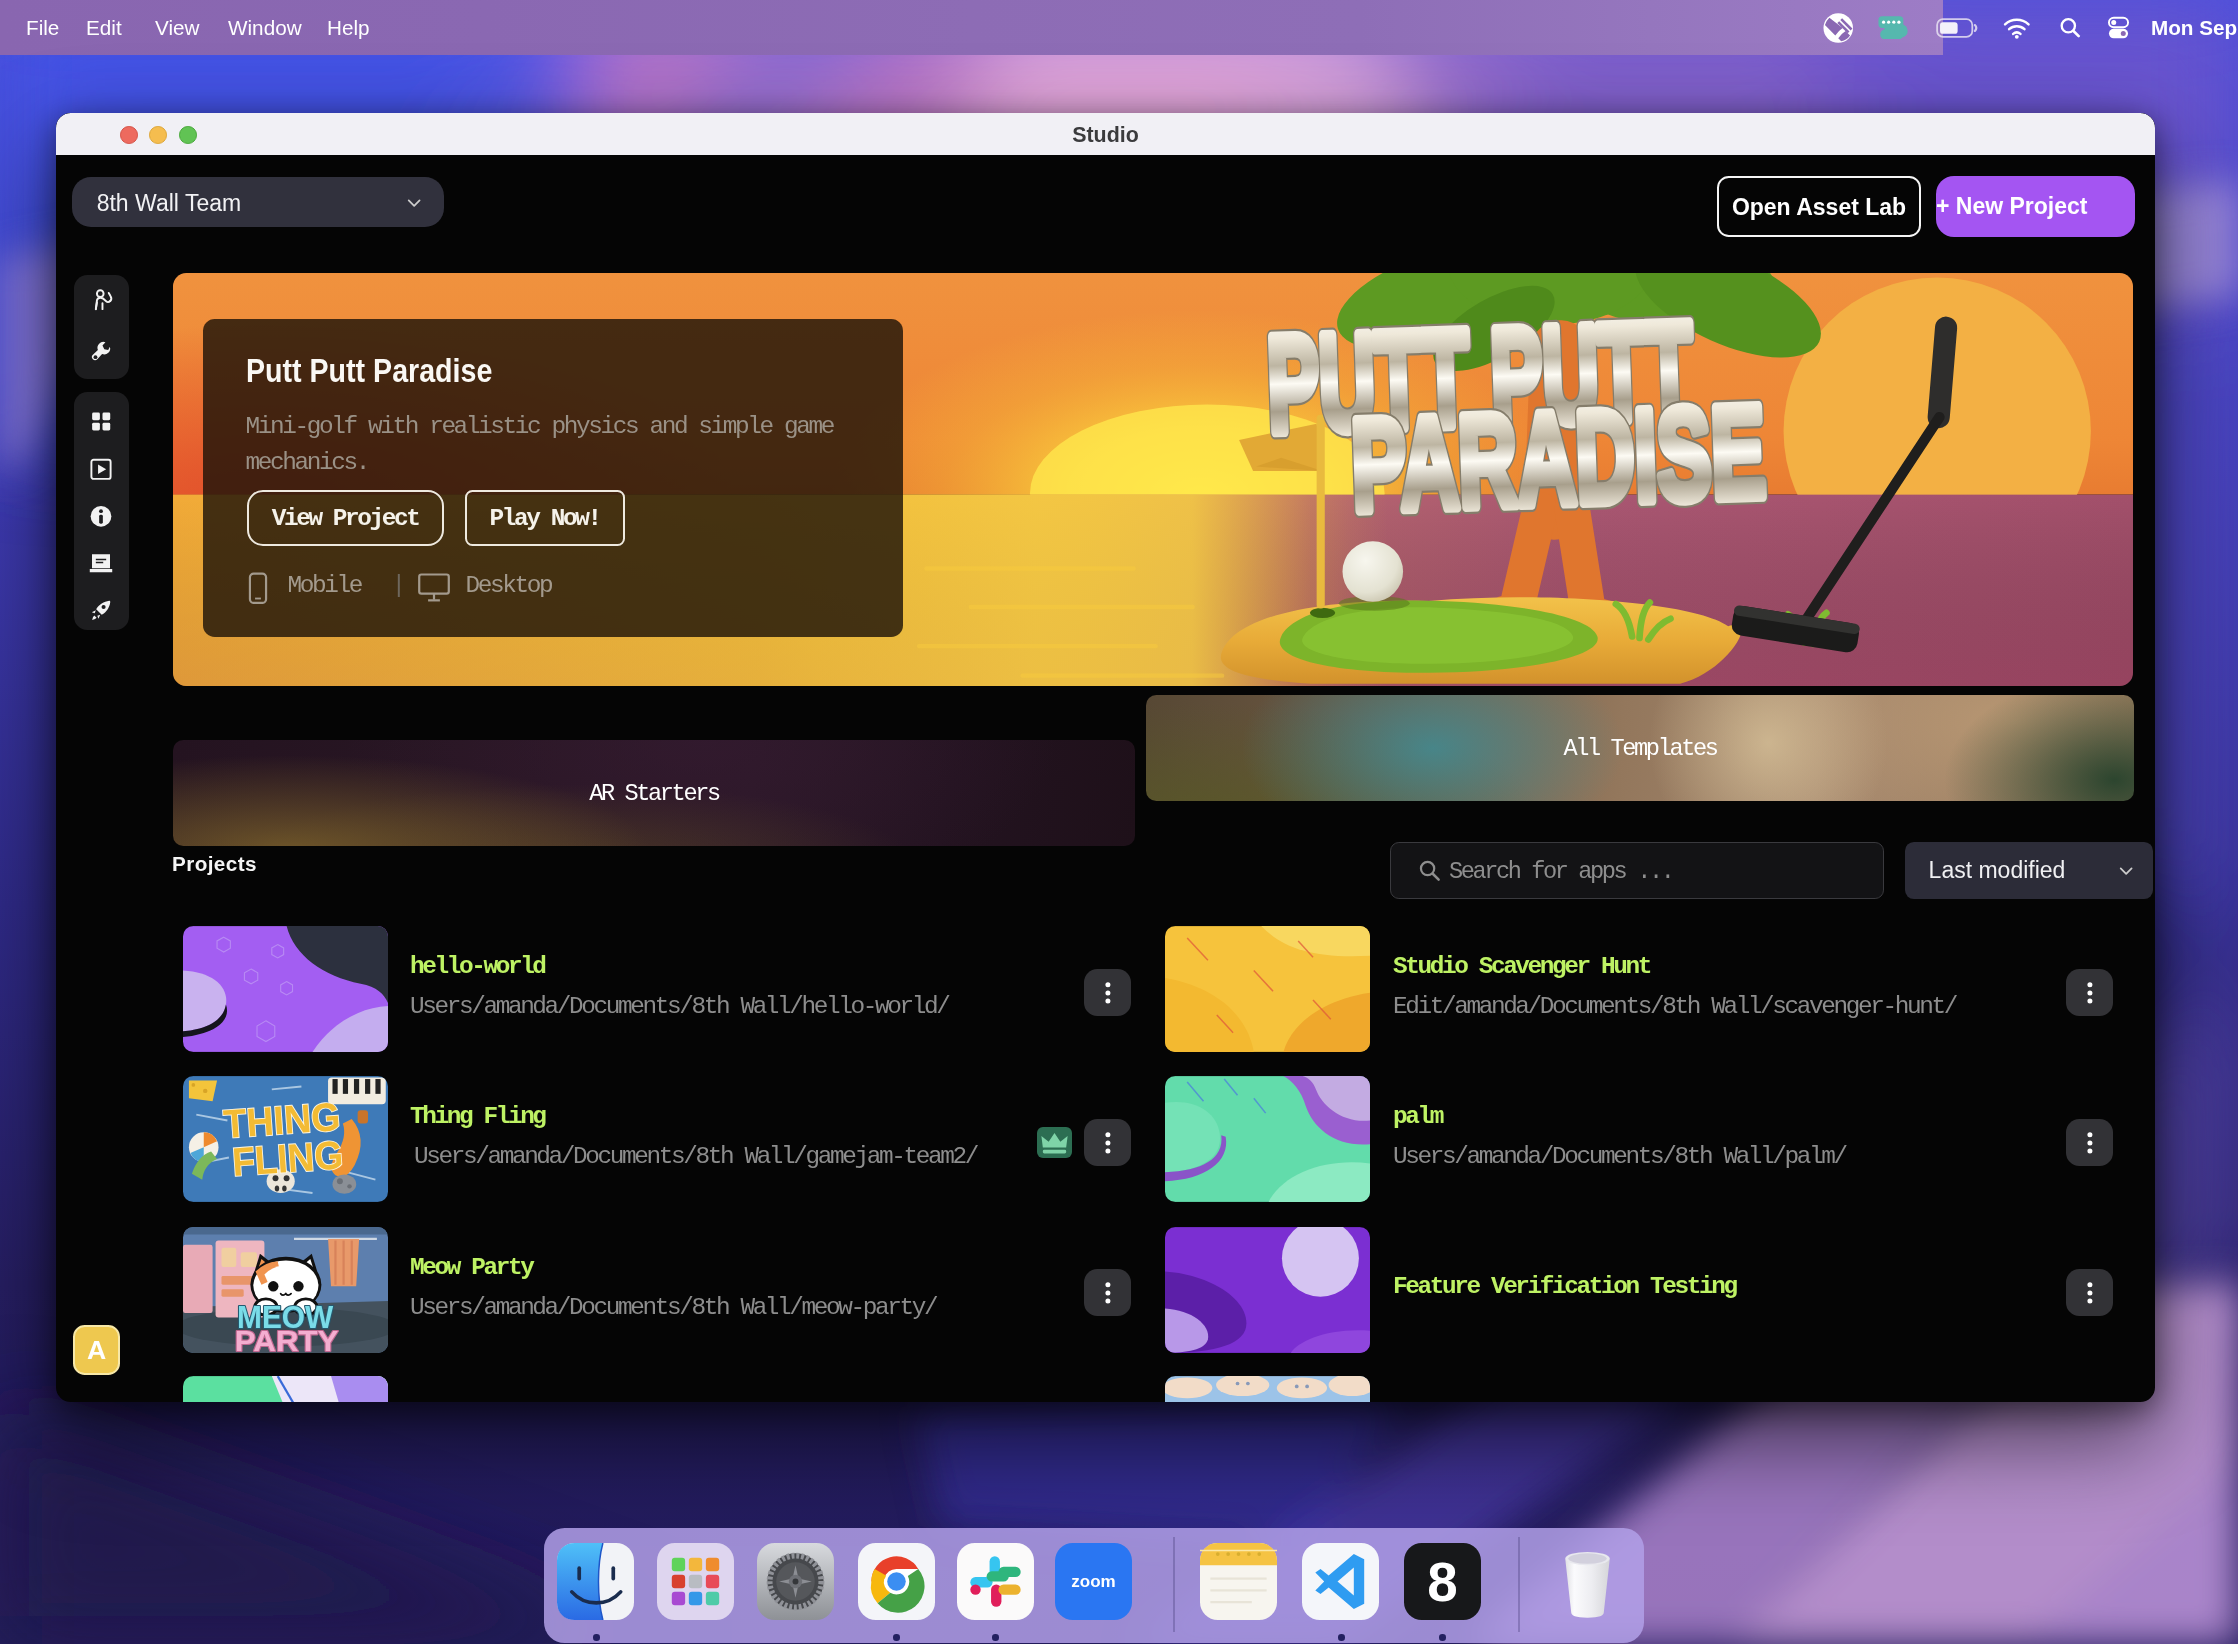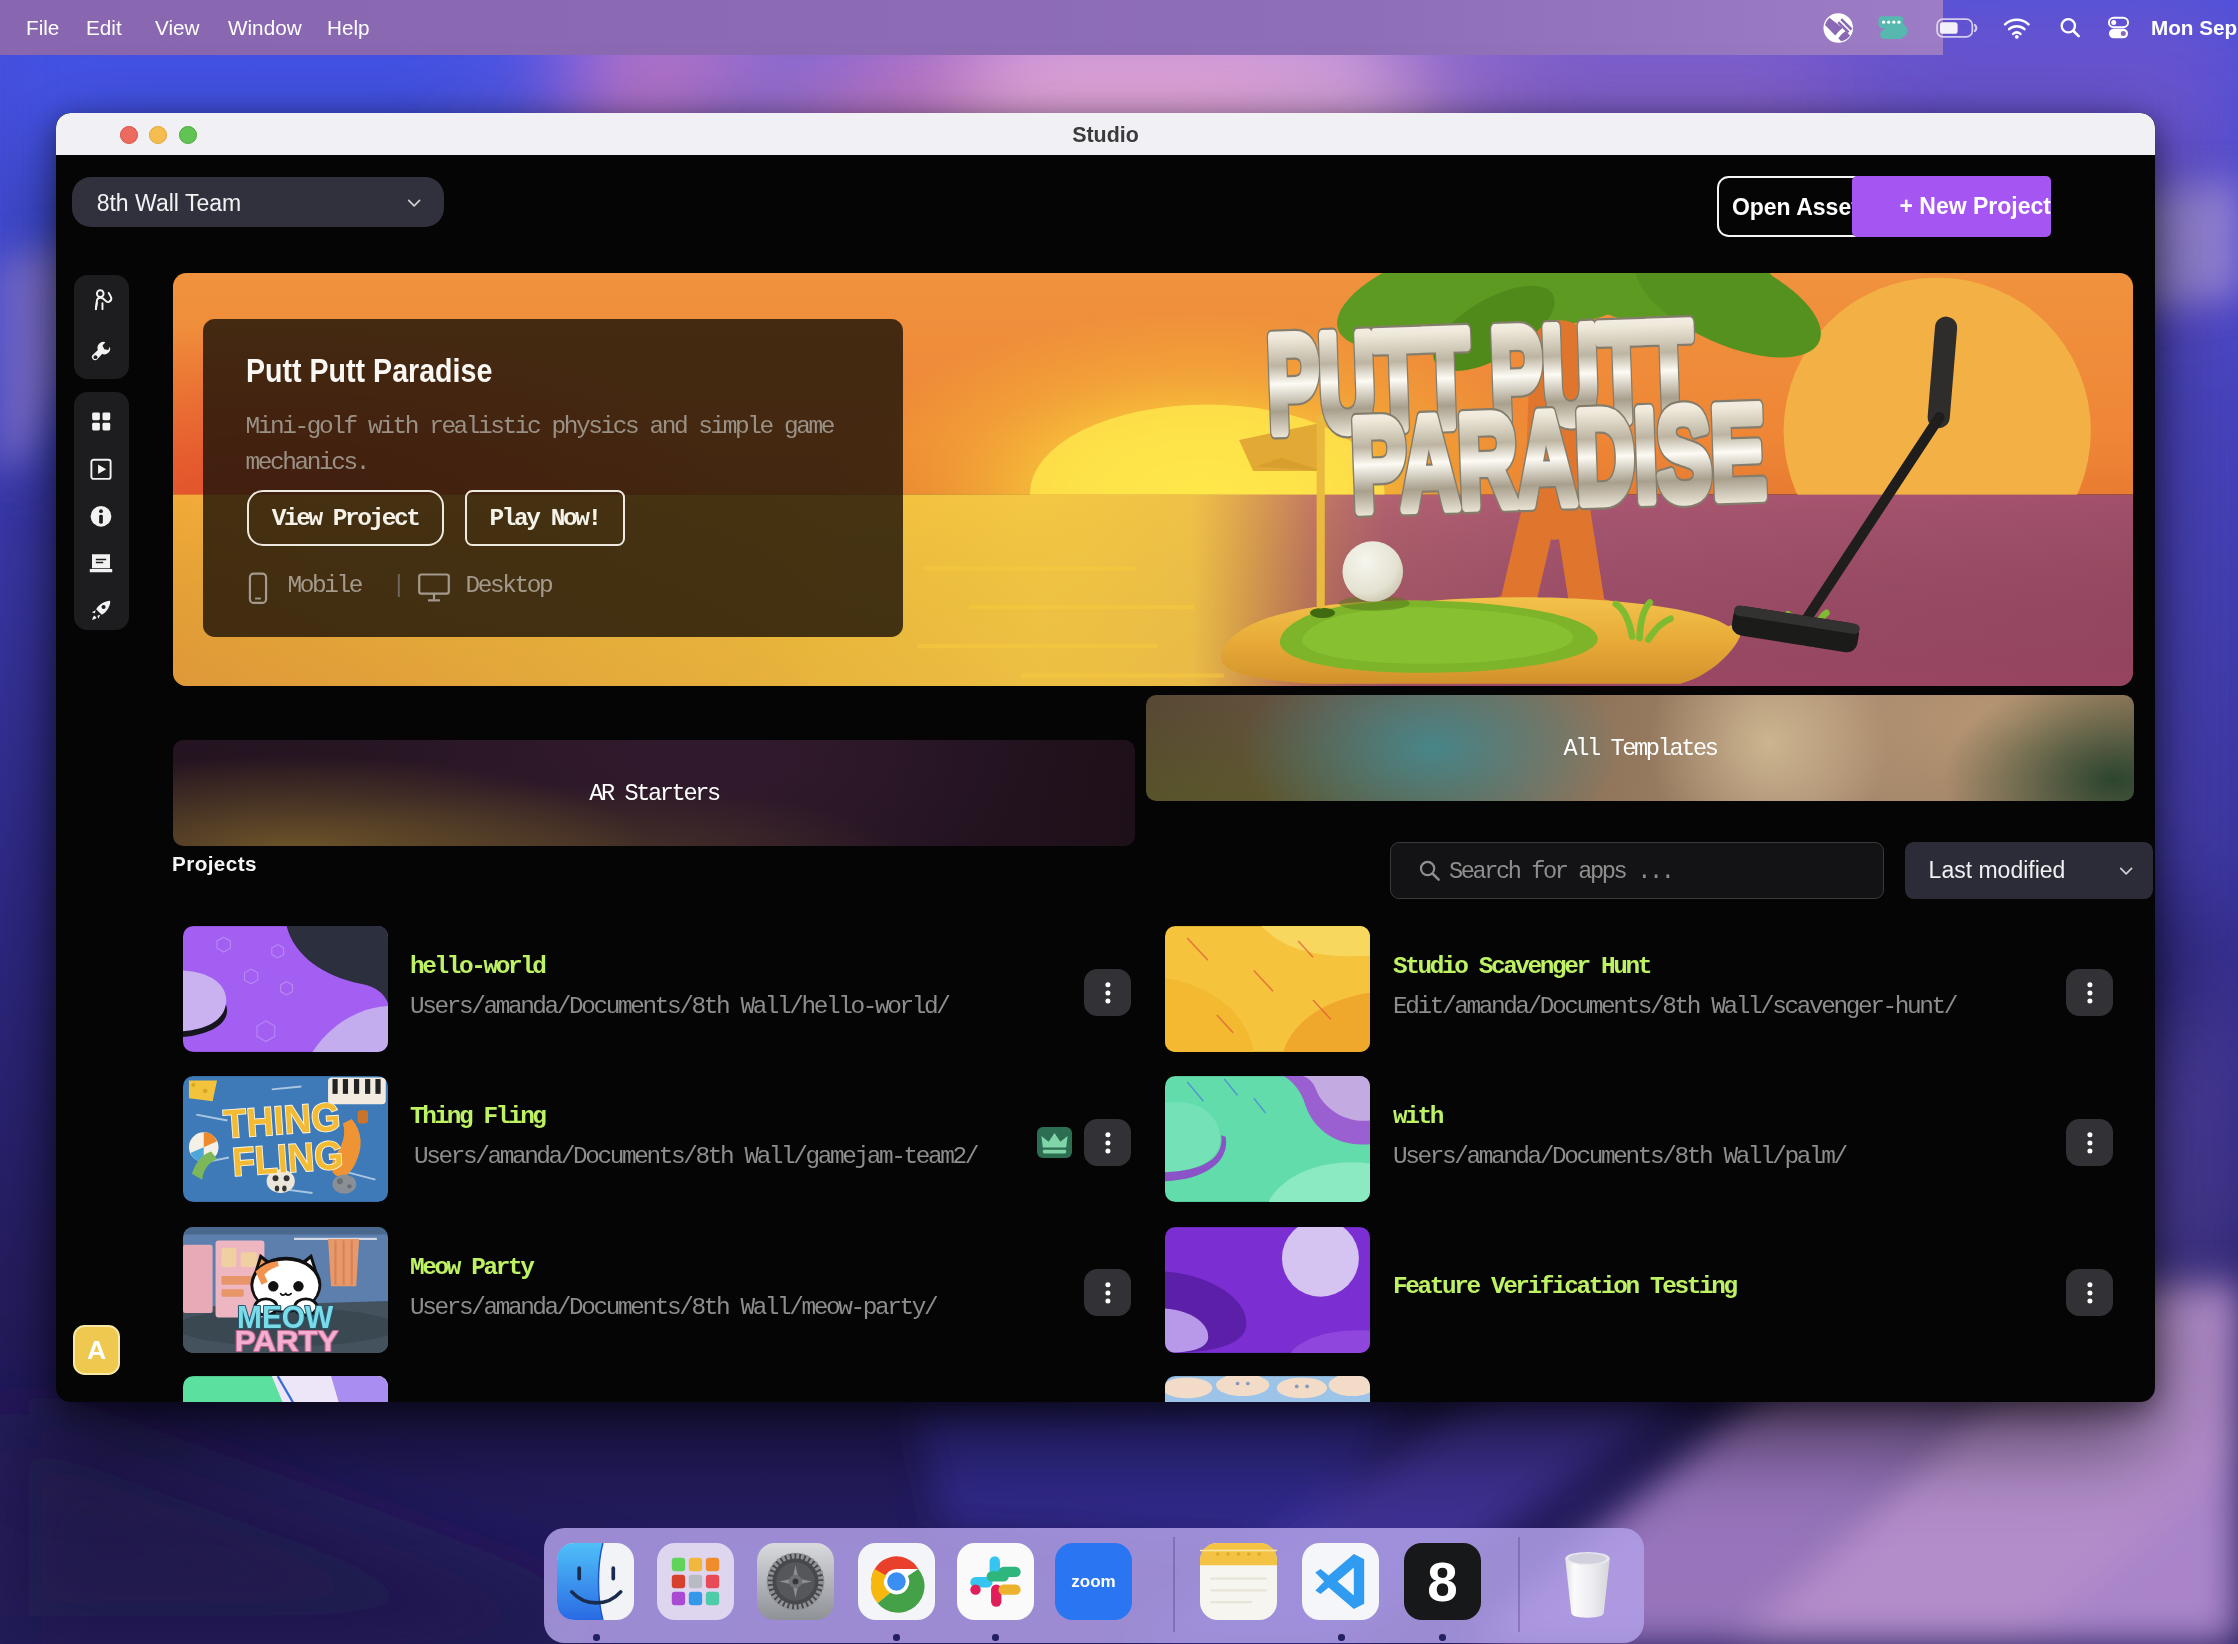--- a/index.html
+++ b/index.html
@@ -23,22 +23,22 @@
   #wtitle { position:absolute; top:0; left:0; width:100%; height:42px; line-height:44px; text-align:center;
     font-weight:bold; font-size:21.4px; color:#3b3b3d; }
 
   
   #teamdd { position:absolute; left:16.3px; top:64px; width:372px; height:50px; background:#31313d; border-radius:19px;
     color:#f2f2f4; font-size:23px; }
   #teamdd span { position:absolute; left:24.4px; top:12.6px; }
   .chev { width:16.3px; height:16.3px; }
   #openlab { position:absolute; left:1661px; top:63px; width:204px; height:61px; border:2.2px solid #f5f5f5; border-radius:11.8px;
     color:#fff; font-weight:bold; font-size:23px; text-align:center; line-height:58px; }
-  #newproj { position:absolute; left:1796px; top:63px; width:199px; height:61px; background:#a455f2; border-radius:5px;
-    color:#fff; font-weight:bold; font-size:23px; text-align:right; line-height:61px; }
+  #newproj { position:absolute; left:1880px; top:63px; width:199px; height:61px; background:#a455f2; border-radius:18px;
+    color:#fff; font-weight:bold; font-size:23px; text-align:left; line-height:61px; }
 
   
   .rail { position:absolute; left:17.7px; width:55px; background:#1d1d1f; border-radius:13.3px; }
   #rail1 { top:162px; height:104px; }
   #rail2 { top:279px; height:238px; }
   .ric { position:absolute; left:50%; transform:translateX(-50%); width:26.6px; height:26.6px; }
 
   
   #hero { position:absolute; left:117px; top:160px; width:1960px; height:413px; border-radius:13.3px; overflow:hidden; }
   #herocard { position:absolute; left:29.6px; top:46px; width:700px; height:318px; border-radius:11.8px;
@@ -591,21 +591,21 @@
       <path d="M0,36 C40,30 70,48 74,78 C78,110 50,128 0,130 Z" fill="#74e2b6"></path>
       <path d="M0,130 C50,128 80,112 76,80 l6,2 C88,116 54,140 0,142 Z" fill="#8a54c8"></path>
       <path d="M140,170 C160,130 220,110 277,118 L277,170 Z" fill="#8ceac2"></path>
       <g stroke="#4a7ae0" stroke-width="2" opacity="0.7">
         <line x1="30" y1="8" x2="52" y2="34"></line>
           <line x1="80" y1="4" x2="98" y2="26"></line>
           <line x1="120" y1="30" x2="136" y2="50"></line>
       </g>
     </svg>
   </div>
-  <div class="ptitle mono" style="left:1337px; top:990px">with</div>
+  <div class="ptitle mono" style="left:1337px; top:990px">palm</div>
   <div class="ppath mono" style="left:1337px; top:1030px">Users/amanda/Documents/8th Wall/palm/</div>
   <div class="dots" style="left:2010px; top:1006px"></div>
 
   <div class="thumb" style="left:1109px; top:1114px">
     <svg width="205" height="126" viewBox="0 0 277 170">
       <rect width="277" height="170" fill="#7b2fd2"></rect>
       <circle cx="210" cy="42" r="52" fill="#d5c4f2"></circle>
       <path d="M0,60 C60,64 110,96 110,130 C110,158 70,170 0,170 Z" fill="#5c1fa8"></path>
       <path d="M0,110 C36,112 62,132 58,152 C54,166 30,170 0,170 Z" fill="#b898e8"></path>
       <path d="M277,140 C220,136 180,154 170,170 L277,170 Z" fill="#8f46dd"></path>

